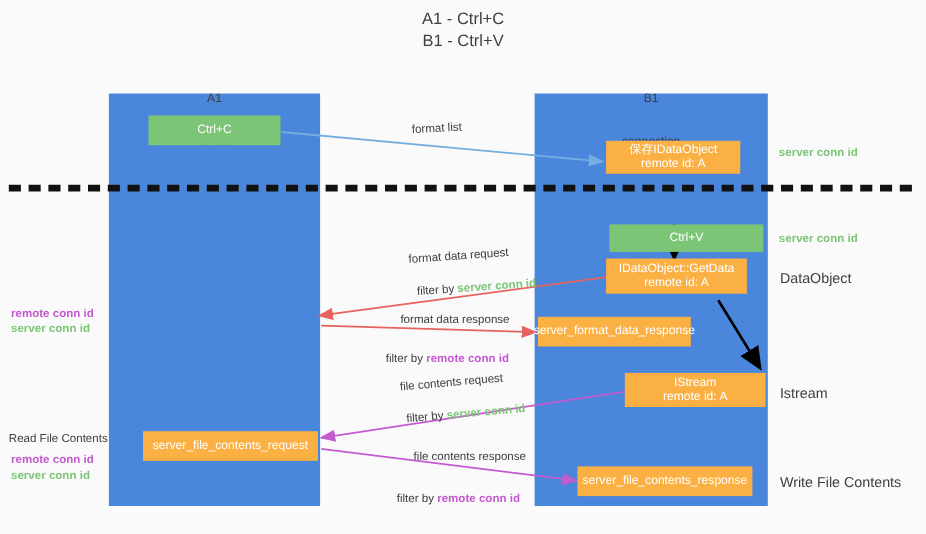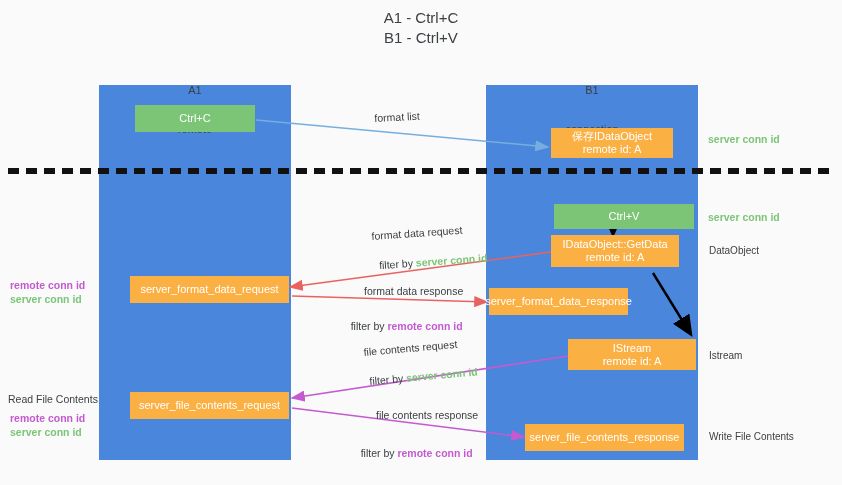--- a/index.html
+++ b/index.html
@@ -33,21 +33,21 @@
     color:#3c4043;
   }
   .lbl.green{color:#7cc576;font-weight:bold;}
   .lbl.dark{color:#3c4043;}
   .arrowlbl{
     position:absolute;font-size:10.5px;line-height:14px;white-space:pre;
     color:#3c4043;transform-origin:left top;
   }
   .arrowlbl .g{color:#7cc576;font-weight:bold;}
   .arrowlbl .p{color:#c45ad0;font-weight:bold;}
-  .rightlbl{position:absolute;font-size:10px;color:#3c4043;white-space:pre;}
+  .rightlbl{position:absolute;font-size:13px;color:#3c4043;white-space:pre;}
   .sidelbl{position:absolute;font-size:10.5px;line-height:14px;white-space:pre;font-weight:bold;}
 </style>
 </head>
 <body>
 
 <div id="stage">
 
   <div class="title">A1 - Ctrl+C
 B1 - Ctrl+V</div>
 
@@ -91,21 +91,20 @@
 
     <line x1="292" y1="296" x2="487" y2="302" stroke="#e8635f" stroke-width="1.6" marker-end="url(#ah-red)"></line>
 
     <line x1="568" y1="356" x2="292" y2="398" stroke="#c45ad0" stroke-width="1.6" marker-end="url(#ah-mag)"></line>
 
     <line x1="292" y1="408" x2="524" y2="437" stroke="#c45ad0" stroke-width="1.6" marker-end="url(#ah-mag)"></line>
   </svg>
 
   <div class="box green" style="left:135px;top:105px;width:120px;height:27px;">Ctrl+C</div>
 
-  <div class="box orange" style="left:130px;top:276px;width:159px;height:27px;">server_format_data_request</div>
 
   <div class="box orange" style="left:130px;top:392px;width:159px;height:27px;">server_file_contents_request</div>
 
   <div class="box orange" style="left:551px;top:128px;width:122px;height:30px;">保存IDataObject
 remote id: A</div>
 
   <div class="box green" style="left:554px;top:180px;width:140px;height:25px;margin-top:24px;">Ctrl+V</div>
 
   <div class="box orange" style="left:551px;top:235px;width:128px;height:32px;">IDataObject::GetData
 remote id: A</div>

